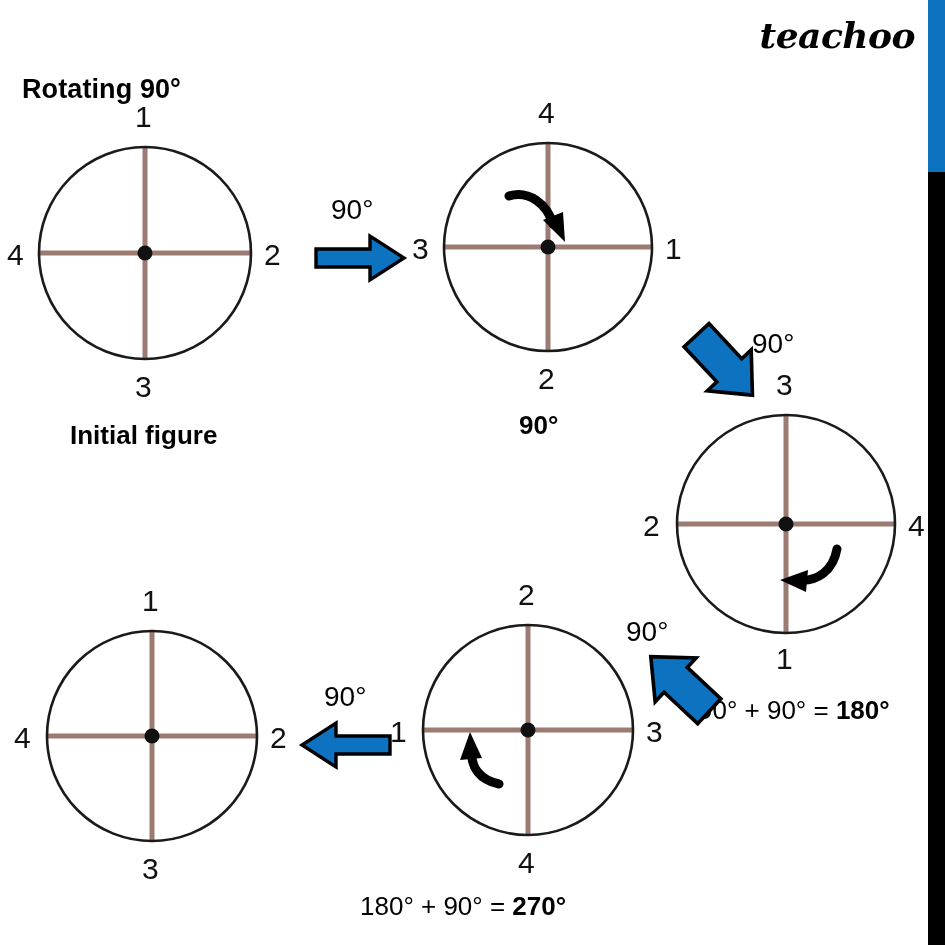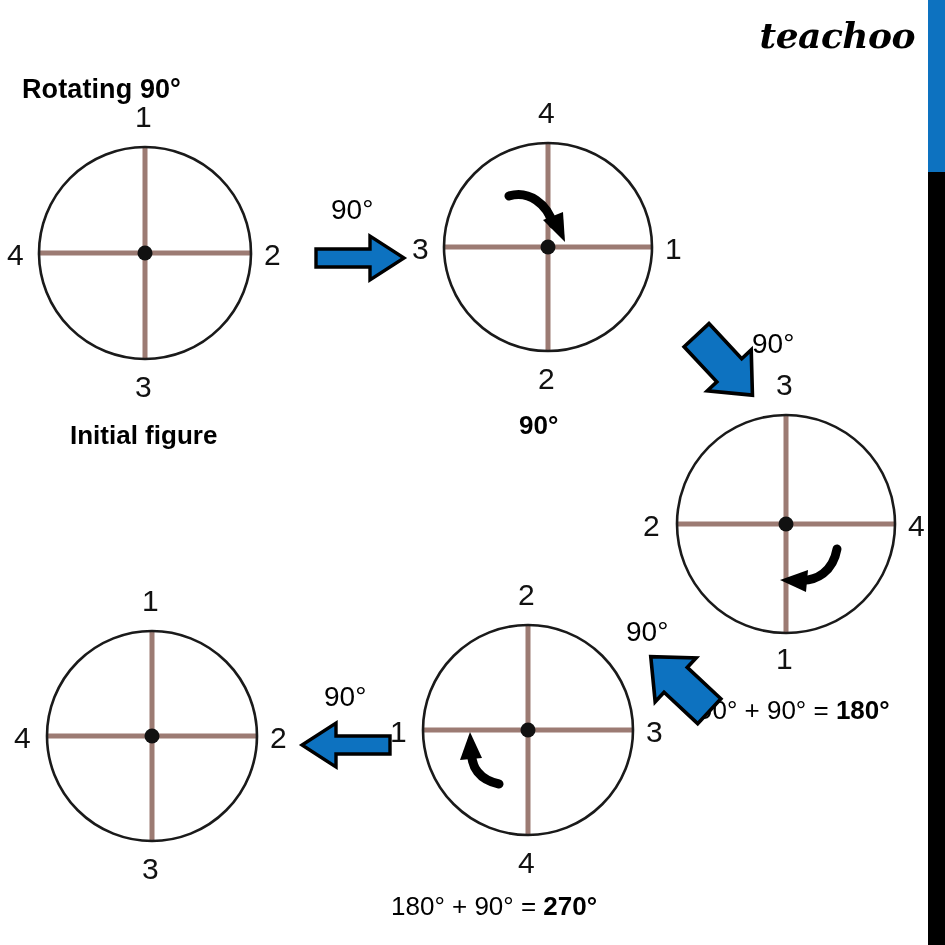--- a/index.html
+++ b/index.html
@@ -194,21 +194,21 @@
       <g>
         <path d="M77,160 C58,156 48,143 50,126" fill="none" stroke="#000000" stroke-width="9" stroke-linecap="round"></path>
         <path d="M60,134 L48,108 L38,136 Z" fill="#000000"></path>
       </g>
     </svg>
     <span class="vlabel" style="left:96px; top:-44px;">2</span>
     <span class="vlabel" style="left:224px; top:93px;">3</span>
     <span class="vlabel" style="left:96px; top:224px;">4</span>
     <span class="vlabel" style="left:-32px; top:93px;">1</span>
   </div>
-  <div class="caption" style="left:391px; top:893px;">
+  <div class="caption" style="left:360px; top:893px;">
     <span>180° + 90° = </span><span class="strong">270°</span>
   </div>
 
   <div class="arrow-group" style="left:300px; top:683px;">
     <span class="arrow-label" style="left:24px; top:0px;">90°</span>
     <svg class="arrow" width="92" height="50" viewBox="0 0 92 50" style="position:absolute;left:0;top:37px;">
       <path d="M90,16 L36,16 L36,3 L2,25 L36,47 L36,34 L90,34 Z" fill="#0d72c0" stroke="#000000" stroke-width="3.4" stroke-linejoin="miter"></path>
     </svg>
   </div>
 

